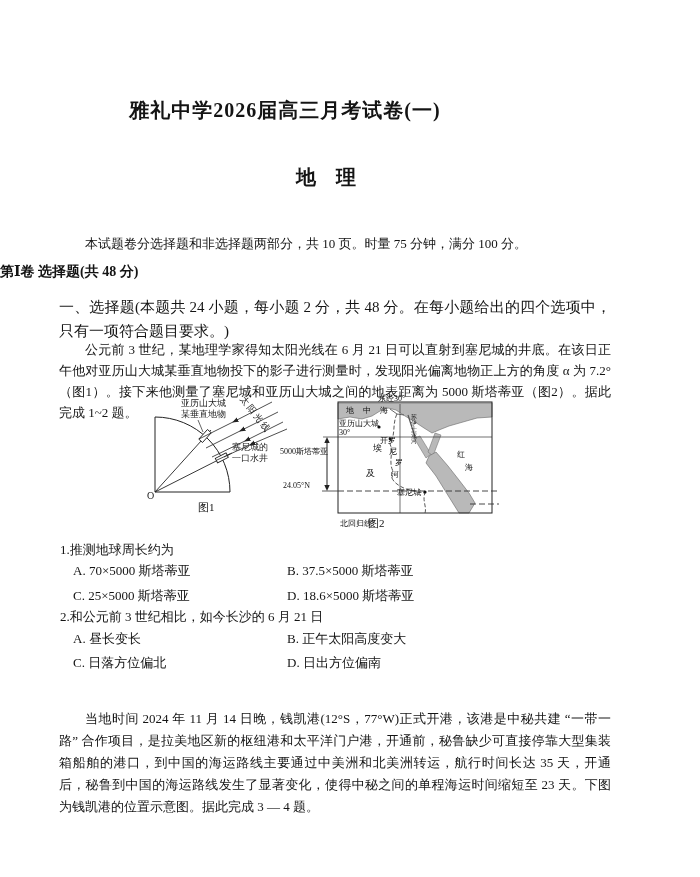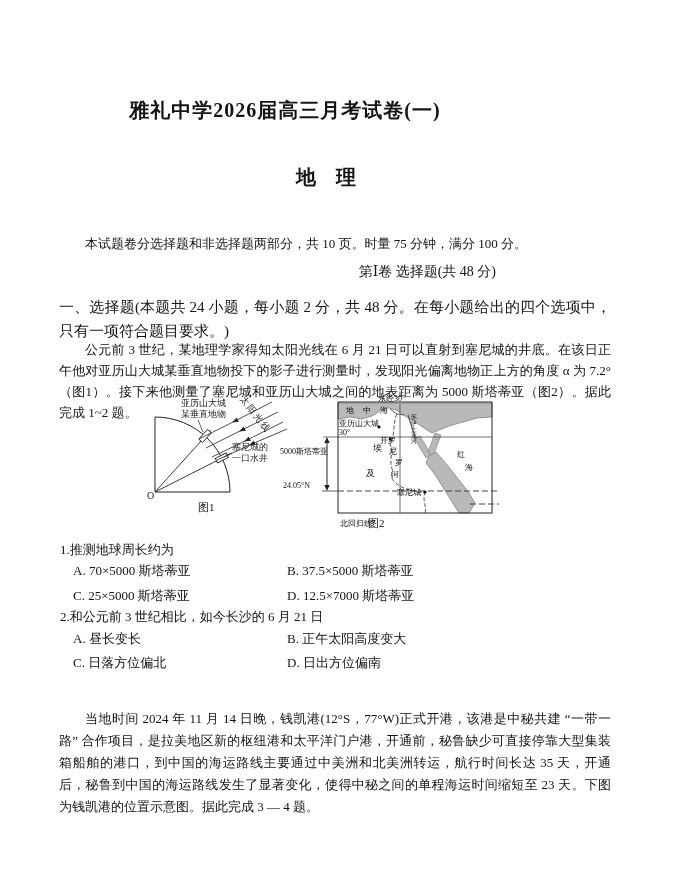--- a/index.html
+++ b/index.html
@@ -7,22 +7,22 @@
     width:700px;height:877px;position:relative;background:#ffffff;
     color:#141414;font-family:"Liberation Serif","DejaVu Serif",serif;
     overflow:hidden;
   }
   .abs{position:absolute;}
   .page-title{left:0;top:97px;width:570px;text-align:center;
     font-size:20px;font-weight:bold;letter-spacing:1px;}
   .subject-title{left:0;top:164px;width:568px;text-align:center;
     font-size:20px;font-weight:bold;padding-left:42px;}
   .intro{left:59px;top:234px;width:552px;font-size:13px;line-height:20px;text-indent:2em;}
-  .section-header{left:0;top:263px;width:496px;text-align:right;
-    font-size:14px;font-weight:normal;}
+  .section-header{left:0;top:263px;width:496px;text-align:left;
+    font-size:14px;font-weight:bold;}
   .instructions{left:59px;top:295px;width:552px;font-size:15px;line-height:24px;text-align:justify;}
   .passage1{left:59px;top:339px;width:552px;font-size:13px;line-height:21px;
     text-indent:2em;text-align:justify;}
   .passage2{left:59px;top:684px;width:552px;font-size:13px;line-height:22px;
     text-indent:2em;text-align:justify;margin-top:24px;}
   .qstem{font-size:13px;white-space:nowrap;}
   .qopt{font-size:13px;white-space:nowrap;}
 
   
   .fig1{left:148px;top:396px;width:140px;height:136px;}
@@ -141,21 +141,21 @@
   <div class="m-label f2-syene">塞尼城</div>
   <div class="m-label f2-distance">5000斯塔蒂亚</div>
   <div class="m-label f2-lat2405">24.05°N</div>
   <div class="fig-caption f2-caption">图2</div>
 </div>
 
 <div class="abs qstem" style="left:60px;top:541px;">1.推测地球周长约为</div>
 <div class="abs qopt" style="left:73px;top:562px;">A. 70×5000 斯塔蒂亚</div>
 <div class="abs qopt" style="left:287px;top:562px;">B. 37.5×5000 斯塔蒂亚</div>
 <div class="abs qopt" style="left:73px;top:587px;">C. 25×5000 斯塔蒂亚</div>
-<div class="abs qopt" style="left:287px;top:587px;">D. 12.5×7000 斯塔蒂亚</div>
+<div class="abs qopt" style="left:287px;top:587px;">D. 18.6×5000 斯塔蒂亚</div>
 
 <div class="abs qstem" style="left:60px;top:608px;">2.和公元前 3 世纪相比，如今长沙的 6 月 21 日</div>
 <div class="abs qopt" style="left:73px;top:630px;">A. 昼长变长</div>
 <div class="abs qopt" style="left:287px;top:630px;">B. 正午太阳高度变大</div>
 <div class="abs qopt" style="left:73px;top:654px;">C. 日落方位偏北</div>
 <div class="abs qopt" style="left:287px;top:654px;">D. 日出方位偏南</div>
 
 <div class="abs passage2">当地时间 2024 年 11 月 14 日晚，钱凯港(12°S，77°W)正式开港，该港是中秘共建 “一带一路” 合作项目，是拉美地区新的枢纽港和太平洋门户港，开通前，秘鲁缺少可直接停靠大型集装箱船舶的港口，到中国的海运路线主要通过中美洲和北美洲转运，航行时间长达 35 天，开通后，秘鲁到中国的海运路线发生了显著变化，使得中秘之间的单程海运时间缩短至 23 天。下图为钱凯港的位置示意图。据此完成 3 — 4 题。</div>
 
 </body></html>

